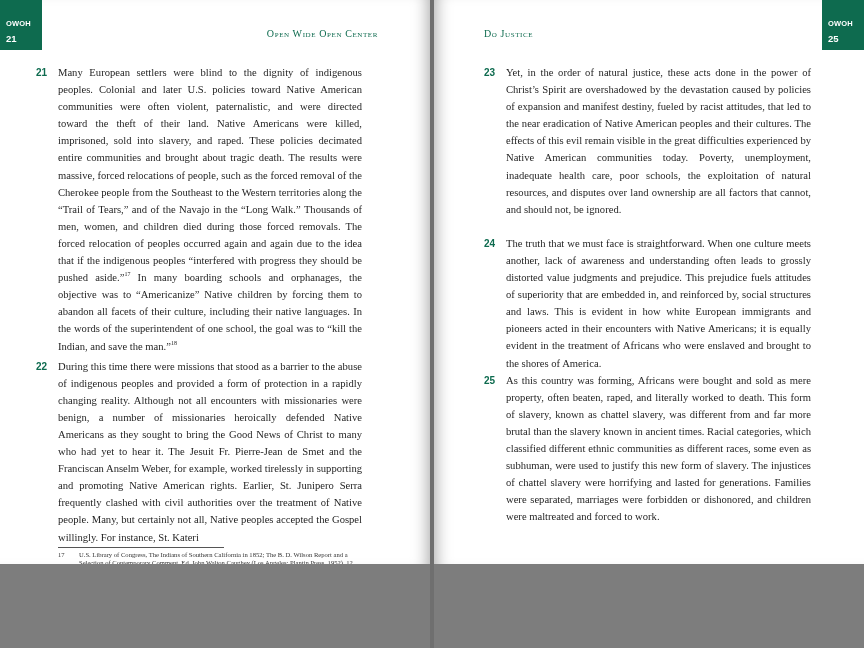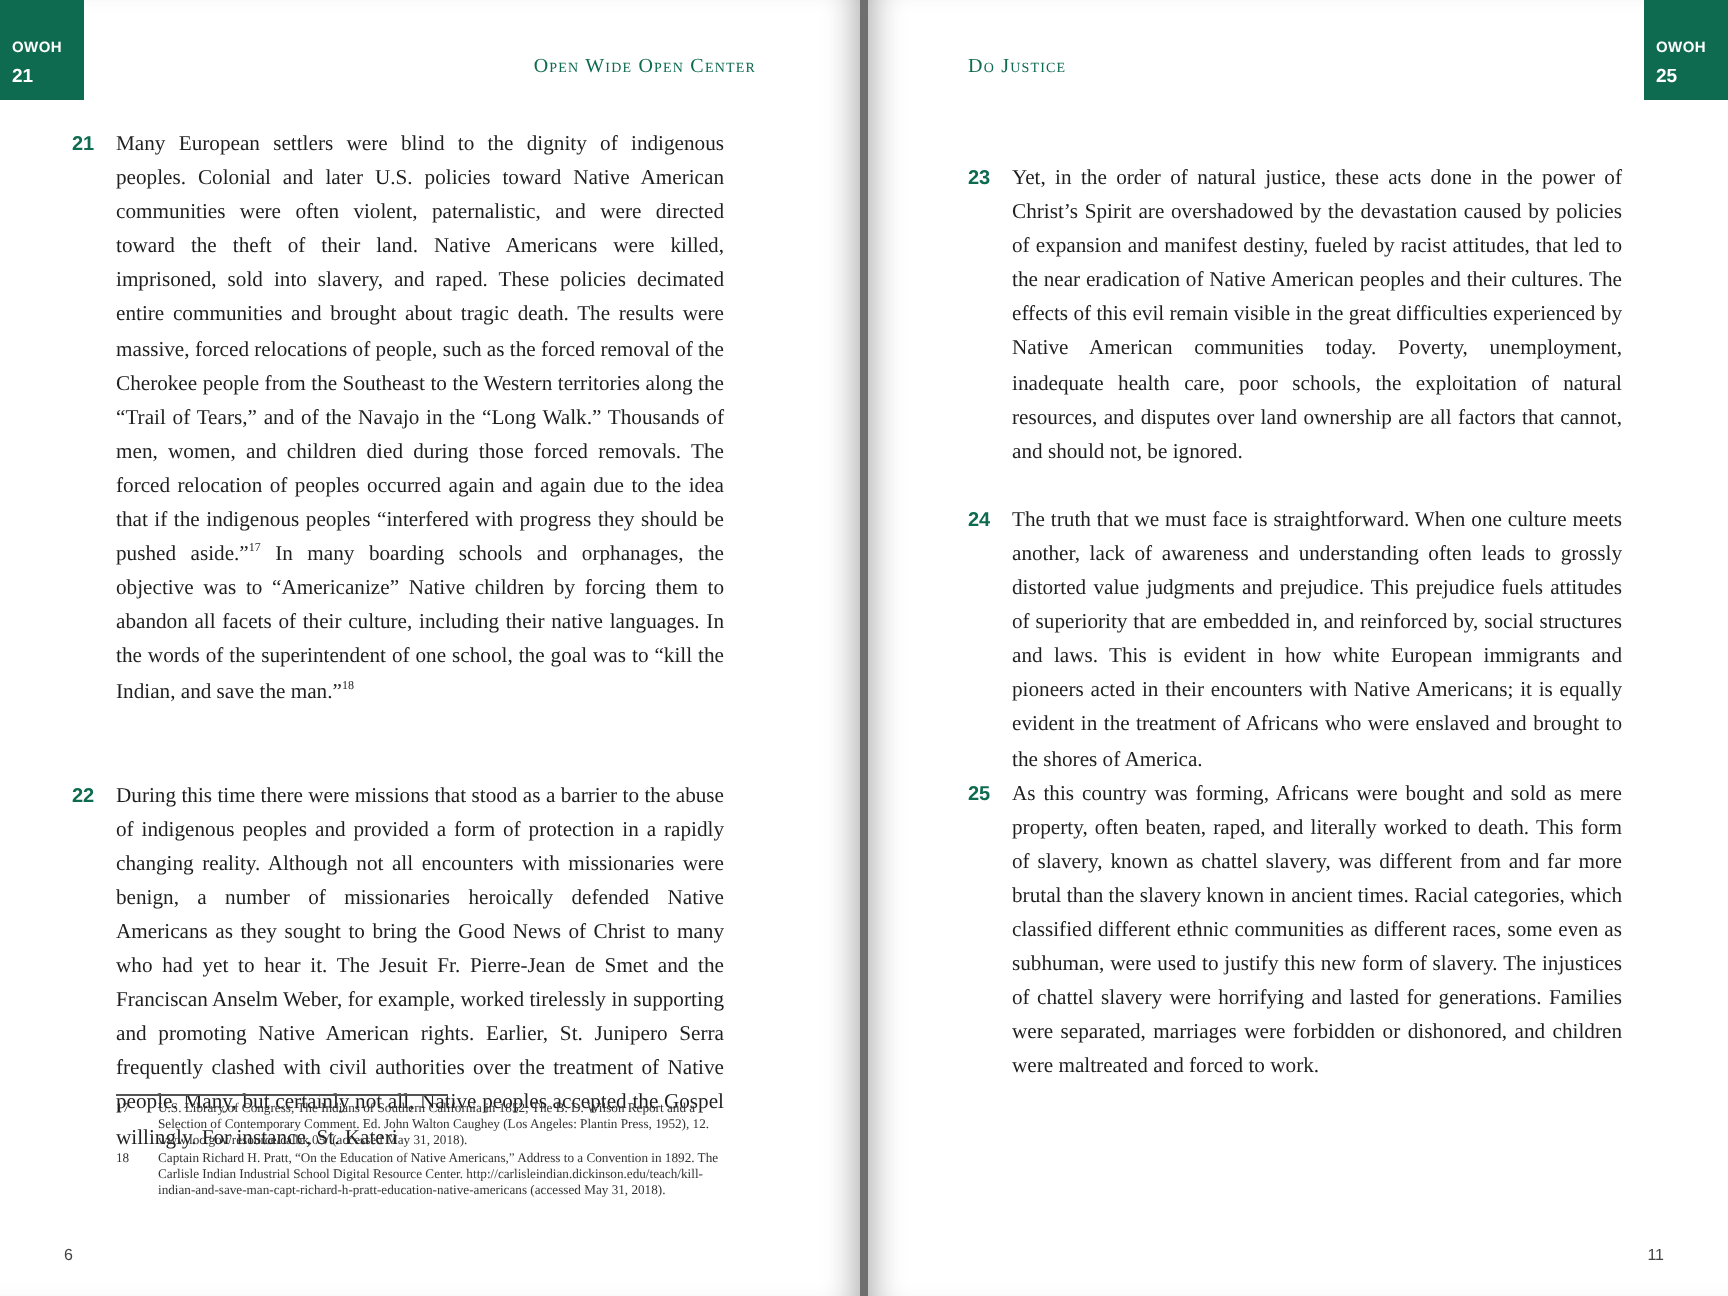--- a/index.html
+++ b/index.html
@@ -1,17 +1,17 @@
 <!DOCTYPE html>
 <html><head>
 <meta charset="utf-8">
 <style>
   html, body { margin:0; padding:0; }
   body { width:864px; height:648px; background:#7d7d7d; position:relative; overflow:hidden; font-family:"Liberation Serif", serif; }
-  .page { position:absolute; top:0; height:648px; background:#ffffff; overflow:hidden; }
+  .page { position:absolute; top:0; height:564px; background:#ffffff; overflow:hidden; }
   .page.left { left:0; width:430px; box-shadow: inset -14px 0 16px -12px rgba(0,0,0,0.35); }
   .page.right { left:434px; width:430px; box-shadow: inset 14px 0 16px -12px rgba(0,0,0,0.35); }
   .gutter { position:absolute; left:430px; top:0; width:4px; height:648px; background:#6f6f6f; }
   .tab { position:absolute; top:0; width:42px; height:50px; background:#0e6b4f; color:#fff; font-family:"Liberation Sans", sans-serif; font-weight:bold; }
   .tab .t1 { position:absolute; left:6px; top:19px; font-size:7.5px; letter-spacing:0.2px; }
   .tab .t2 { position:absolute; left:6px; top:33px; font-size:9.5px; }
   .tab.left { left:0; }
   .tab.right { right:0; }
   .running { position:absolute; top:28px; color:#0e6b4f; font-size:10px; font-variant:small-caps; letter-spacing:0.6px; }
   .running.left { right:52px; }
@@ -39,21 +39,21 @@
     <span class="t1">OWOH</span>
     <span class="t2">21</span>
   </div>
   <div class="running left">Open Wide Open Center</div>
 
   <div class="col" style="top:64px;">
     <p class="para">
       <span class="pnum">21</span>
       <span>Many European settlers were blind to the dignity of indigenous peoples. Colonial and later U.S. policies toward Native American communities were often violent, paternalistic, and were directed toward the theft of their land. Native Americans were killed, imprisoned, sold into slavery, and raped. These policies decimated entire communities and brought about tragic death. The results were massive, forced relocations of people, such as the forced removal of the Cherokee people from the Southeast to the Western territories along the “Trail of Tears,” and of the Navajo in the “Long Walk.” Thousands of men, women, and children died during those forced removals. The forced relocation of peoples occurred again and again due to the idea that if the indigenous peoples “interfered with progress they should be pushed aside.”</span><sup>17</sup><span> In many boarding schools and orphanages, the objective was to “Americanize” Native children by forcing them to abandon all facets of their culture, including their native languages. In the words of the superintendent of one school, the goal was to “kill the Indian, and save the man.”</span><sup>18</sup>
     </p>
-    <p class="para" style="margin-top:35px;">
+    <p class="para" style="margin-top:3px;">
       <span class="pnum">22</span>
       <span>During this time there were missions that stood as a barrier to the abuse of indigenous peoples and provided a form of protection in a rapidly changing reality. Although not all encounters with missionaries were benign, a number of missionaries heroically defended Native Americans as they sought to bring the Good News of Christ to many who had yet to hear it. The Jesuit Fr. Pierre-Jean de Smet and the Franciscan Anselm Weber, for example, worked tirelessly in supporting and promoting Native American rights. Earlier, St. Junipero Serra frequently clashed with civil authorities over the treatment of Native people. Many, but certainly not all, Native peoples accepted the Gospel willingly. For instance, St. Kateri</span>
     </p>
   </div>
 
   <div class="fn-rule"></div>
   <div class="footnotes">
     <p class="fn">
       <span class="fnum">17</span>
       <span>U.S. Library of Congress, The Indians of Southern California in 1852; The B. D. Wilson Report and a Selection of Contemporary Comment. Ed. John Walton Caughey (Los Angeles: Plantin Press, 1952), 12. www.loc.gov/resource/calbk.05/ (accessed May 31, 2018).</span>
@@ -70,21 +70,21 @@
 <div class="gutter"></div>
 
 <div class="page right">
   <div class="tab right">
     <span class="t1">OWOH</span>
     <span class="t2">25</span>
   </div>
   <div class="running right">Do Justice</div>
 
   <div class="col" style="top:64px;">
-    <p class="para" style="margin-top:17px;">
+    <p class="para" style="">
       <span class="pnum">23</span>
       <span>Yet, in the order of natural justice, these acts done in the power of Christ’s Spirit are overshadowed by the devastation caused by policies of expansion and manifest destiny, fueled by racist attitudes, that led to the near eradication of Native American peoples and their cultures. The effects of this evil remain visible in the great difficulties experienced by Native American communities today. Poverty, unemployment, inadequate health care, poor schools, the exploitation of natural resources, and disputes over land ownership are all factors that cannot, and should not, be ignored.</span>
     </p>
     <p class="para" style="margin-top:17px;">
       <span class="pnum">24</span>
       <span>The truth that we must face is straightforward. When one culture meets another, lack of awareness and understanding often leads to grossly distorted value judgments and prejudice. This prejudice fuels attitudes of superiority that are embedded in, and reinforced by, social structures and laws. This is evident in how white European immigrants and pioneers acted in their encounters with Native Americans; it is equally evident in the treatment of Africans who were enslaved and brought to the shores of America.</span>
     </p>
     <p class="para">
       <span class="pnum">25</span>
       <span>As this country was forming, Africans were bought and sold as mere property, often beaten, raped, and literally worked to death. This form of slavery, known as chattel slavery, was different from and far more brutal than the slavery known in ancient times. Racial categories, which classified different ethnic communities as different races, some even as subhuman, were used to justify this new form of slavery. The injustices of chattel slavery were horrifying and lasted for generations. Families were separated, marriages were forbidden or dishonored, and children were maltreated and forced to work.</span>

